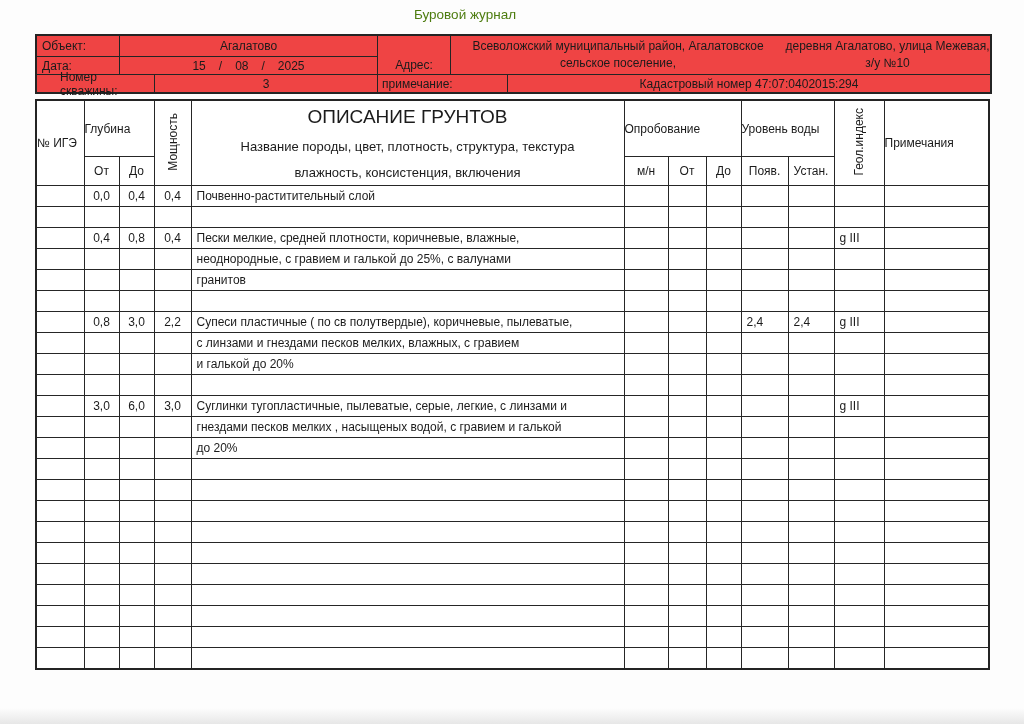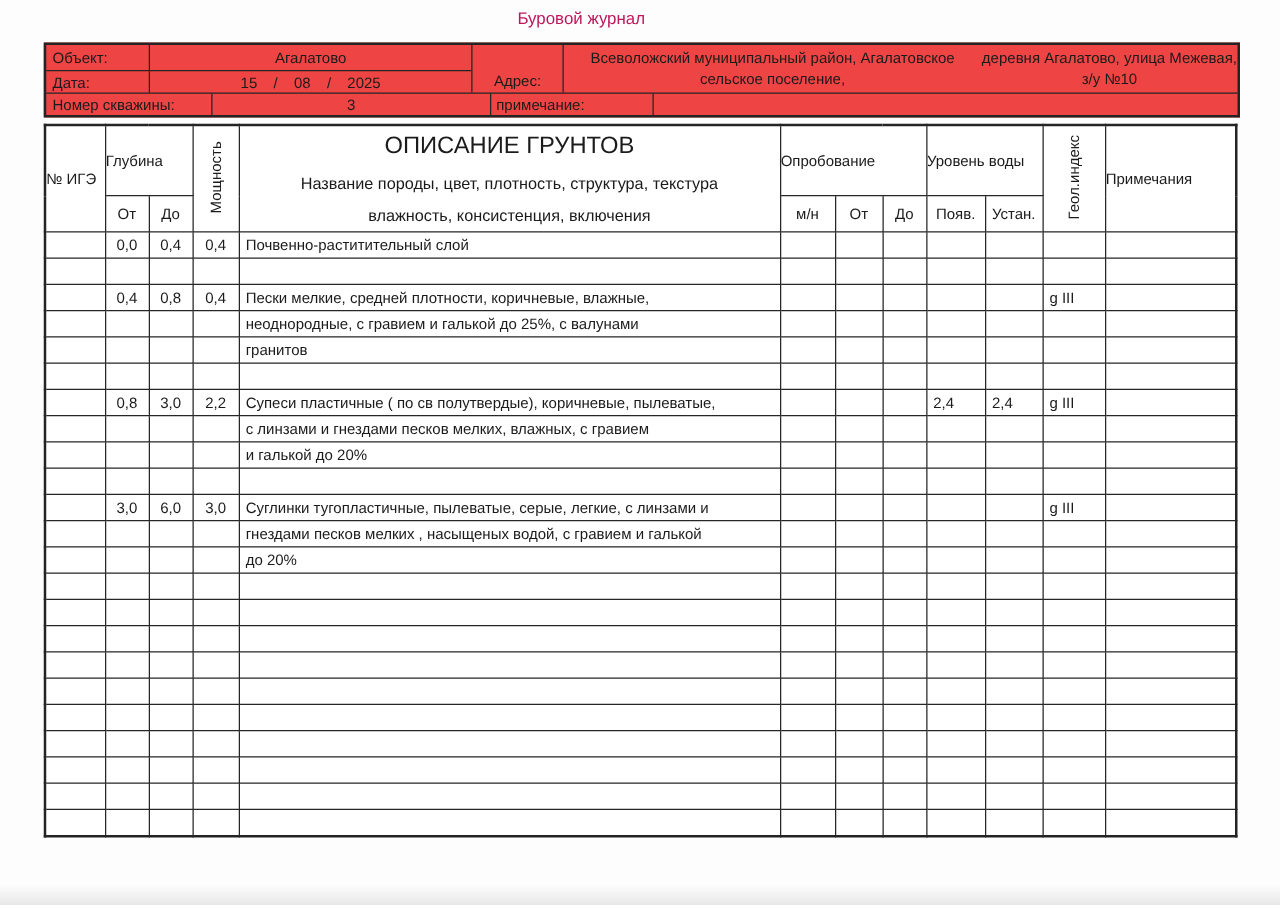--- a/index.html
+++ b/index.html
@@ -5,40 +5,40 @@
   html,body{margin:0;padding:0;}
   body{
     width:1024px;height:724px;position:relative;overflow:hidden;
     background:#fdfdfd;
     font-family:"Liberation Sans","DejaVu Sans",sans-serif;
     color:#1b1b1b;
     -webkit-font-smoothing:antialiased;
   }
   .page-title{
     position:absolute;left:35px;top:7px;width:860px;
-    text-align:center;font-size:13.5px;color:#be185d;
+    text-align:center;font-size:13.5px;color:#4d7c0f;
   }
   
   .info{
     position:absolute;left:35px;top:34px;width:953px;
     border:2px solid #242424;background:#ef4444;
     font-size:12px;
   }
   .info .band1{display:flex;border-bottom:1.5px solid #242424;}
   .info .band1-left{width:340px;border-right:1.5px solid #242424;display:flex;flex-direction:column;}
   .info .row1{height:20px;border-bottom:1.5px solid #242424;display:flex;}
   .info .row2{height:17px;display:flex;}
   .info .lbl{width:83px;border-right:1.5px solid #242424;display:flex;align-items:center;padding-left:5px;box-sizing:border-box;}
   .info .val{flex:1;display:flex;align-items:center;justify-content:center;}
   .info .date-val{gap:13px;}
   .info .band1-right{flex:1;display:flex;}
   .info .addr-lbl{width:73px;border-right:1.5px solid #242424;display:flex;align-items:flex-end;justify-content:center;padding-bottom:2px;box-sizing:border-box;}
   .info .addr-val{flex:1;display:flex;align-items:center;justify-content:center;line-height:17px;text-align:center;}
   .info .band2{height:17px;display:flex;}
-  .info .b2-lbl1{width:133px;border-right:1.5px solid #242424;display:flex;align-items:center;padding-left:5px;box-sizing:border-box;}
+  .info .b2-lbl1{width:118px;border-right:1.5px solid #242424;display:flex;align-items:center;padding-left:23px;box-sizing:border-box;}
   .info .b2-val1{width:223px;border-right:1.5px solid #242424;display:flex;align-items:center;justify-content:center;box-sizing:border-box;}
   .info .b2-lbl2{width:130px;border-right:1.5px solid #242424;display:flex;align-items:center;padding-left:4px;box-sizing:border-box;}
   .info .b2-val2{flex:1;display:flex;align-items:center;justify-content:center;}
   
   .main-wrap{position:absolute;left:35px;top:99px;}
   table.main{
     border-collapse:collapse;table-layout:fixed;width:955px;
     background:#fff;font-size:12px;color:#1b1b1b;
   }
   table.main th,table.main td{
@@ -96,20 +96,21 @@
       <div class="addr-val">
         <div>Всеволожский муниципальный район, Агалатовское сельское поселение,</div>
         <div>деревня Агалатово, улица Межевая, з/у №10</div>
       </div>
     </div>
   </div>
   <div class="band2">
     <div class="b2-lbl1">Номер скважины:</div>
     <div class="b2-val1">3</div>
     <div class="b2-lbl2">примечание:</div>
+    <div class="b2-val2">Кадастровый номер 47:07:0402015:294</div>
   </div>
 </div>
 
 <div class="main-wrap">
   <table class="main">
     <colgroup>
       <col style="width:48px">
         <col style="width:35px">
         <col style="width:35px">
         <col style="width:37px">

